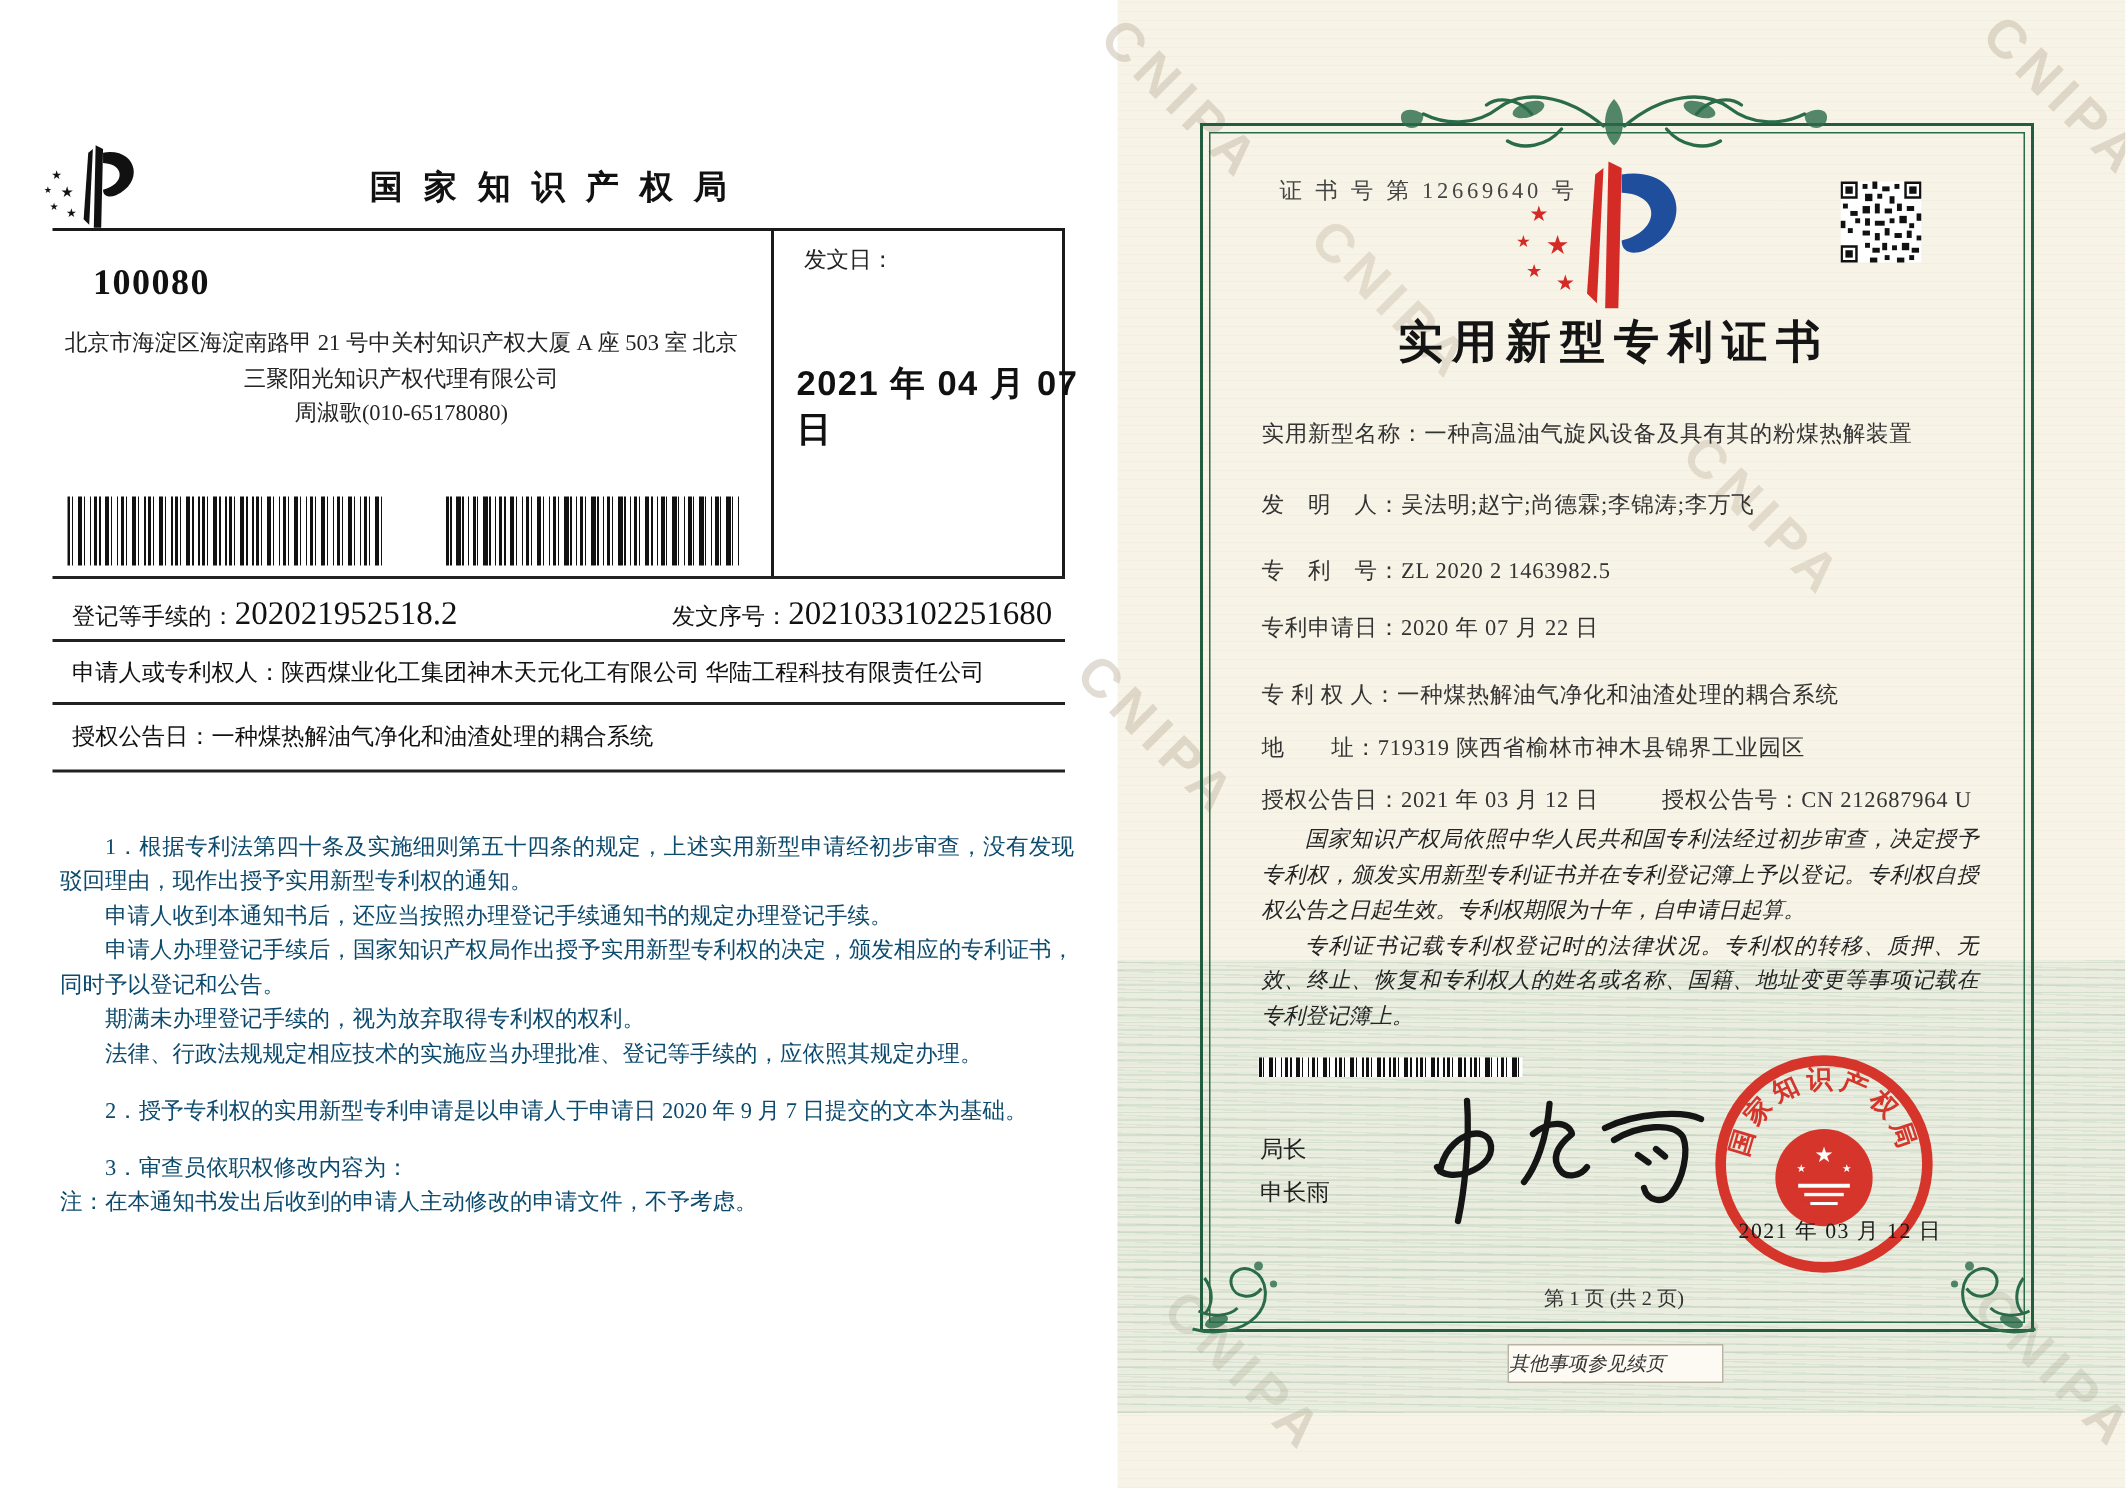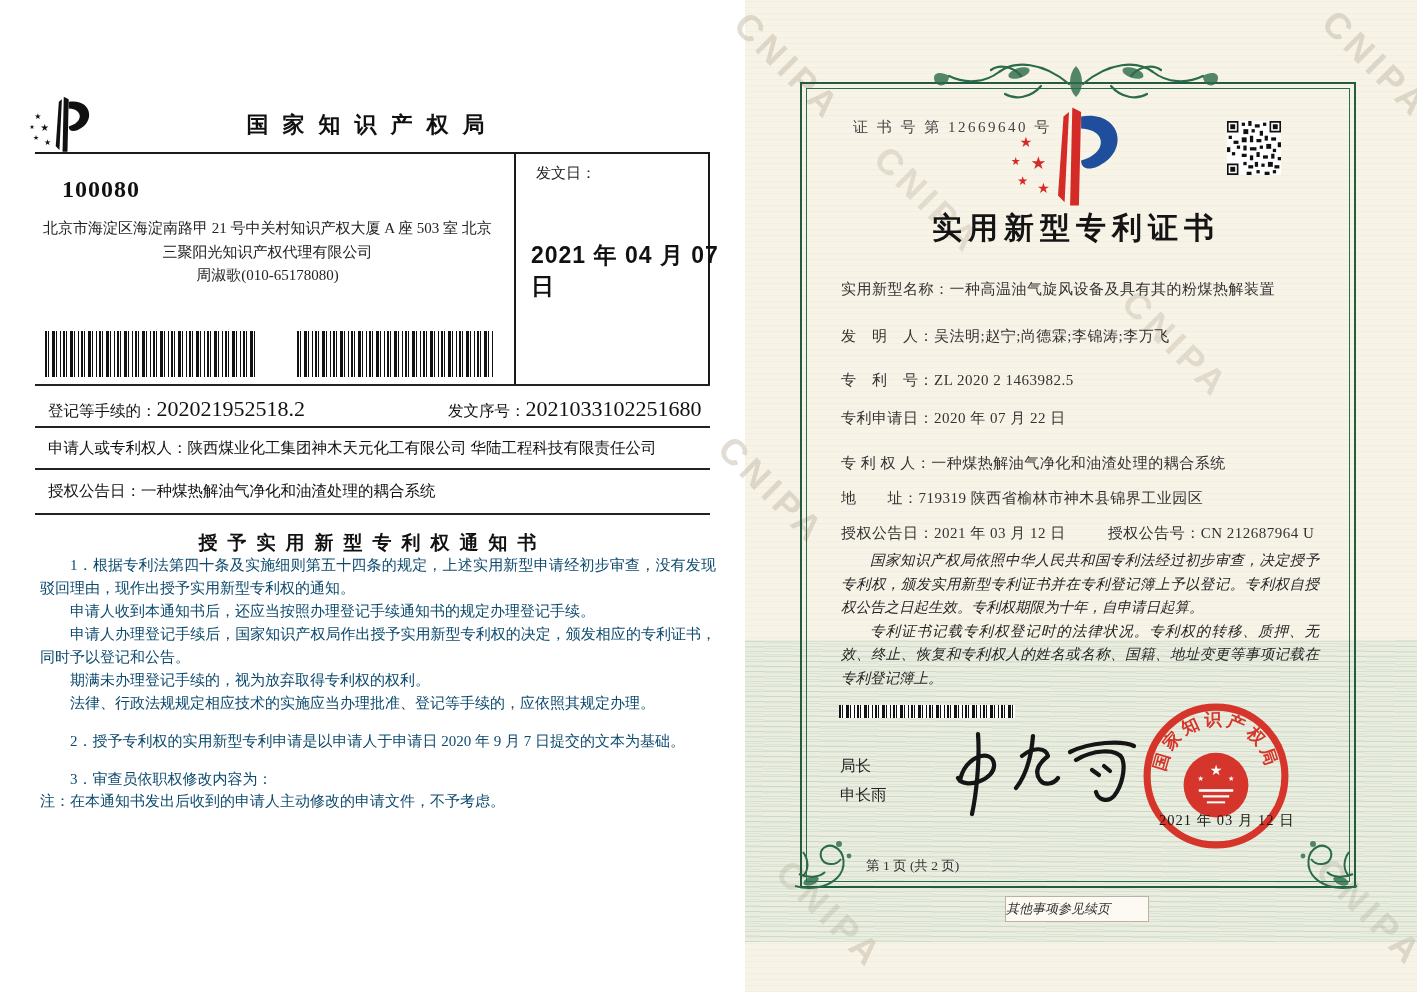--- a/index.html
+++ b/index.html
@@ -58,21 +58,21 @@
   .cf1{top:280px;} .cf2{top:327px;} .cf3{top:371px;} .cf4{top:409px;}
   .cf5{top:454px;} .cf6{top:489px;} .cf7{top:524px;}
   .cf7 .pair2{margin-left:42px;}
   .cert-body{left:96px;top:549px;width:478px;font-size:14.5px;line-height:23.5px;
     font-style:italic;text-align:justify;color:#242424;}
   .cert-body p{margin:0;text-indent:2em;}
   .bc-thin{left:94px;top:705px;width:176px;height:13px;}
   .director-label{left:95px;top:756px;font-size:15.5px;color:#222;}
   .director-name{left:95px;top:785px;font-size:15.5px;color:#222;}
   .seal-date{left:414px;top:811px;font-size:14.5px;letter-spacing:1px;color:#1a1a1a;z-index:6;}
-  .page-info{left:73px;top:857px;width:552px;text-align:left;font-size:13.5px;color:#333;padding-left:48px;}
+  .page-info{left:55px;top:857px;width:552px;text-align:center;font-size:13.5px;color:#333;}
   .cont-box{left:260px;top:896px;width:142px;height:24px;line-height:24px;
     background:#fcfaf2;border:1px solid #b9b3a4;font-size:13px;font-style:italic;color:#333;}
   .svgabs{position:absolute;}
   .z1{z-index:2;}
 </style>
 </head>
 <body>
 
 <div class="canvas">
 
@@ -109,21 +109,20 @@
 
     <div class="abs hline hl1"></div>
     <div class="abs lrow row1a"><span>登记等手续的：</span><span class="val">202021952518.2</span></div>
     <div class="abs lrow row1b"><span>发文序号：</span><span class="val">2021033102251680</span></div>
     <div class="abs hline hl2"></div>
     <div class="abs lrow row2"><span>申请人或专利权人：</span><span>陕西煤业化工集团神木天元化工有限公司  华陆工程科技有限责任公司</span></div>
     <div class="abs hline hl3"></div>
     <div class="abs lrow row3"><span>授权公告日：</span><span>一种煤热解油气净化和油渣处理的耦合系统</span></div>
     <div class="abs hline hl4"></div>
 
-    <div class="abs notice-title hei">授予实用新型专利权通知书</div>
 
     <div class="abs notice-body">
       <p>1．根据专利法第四十条及实施细则第五十四条的规定，上述实用新型申请经初步审查，没有发现驳回理由，现作出授予实用新型专利权的通知。</p>
       <p>申请人收到本通知书后，还应当按照办理登记手续通知书的规定办理登记手续。</p>
       <p>申请人办理登记手续后，国家知识产权局作出授予实用新型专利权的决定，颁发相应的专利证书，同时予以登记和公告。</p>
       <p>期满未办理登记手续的，视为放弃取得专利权的权利。</p>
       <p>法律、行政法规规定相应技术的实施应当办理批准、登记等手续的，应依照其规定办理。</p>
       <p class="gap">2．授予专利权的实用新型专利申请是以申请人于申请日 2020 年 9 月 7 日提交的文本为基础。</p>
       <p class="gap">3．审查员依职权修改内容为：</p>
       <p class="flush">注：在本通知书发出后收到的申请人主动修改的申请文件，不予考虑。</p>

